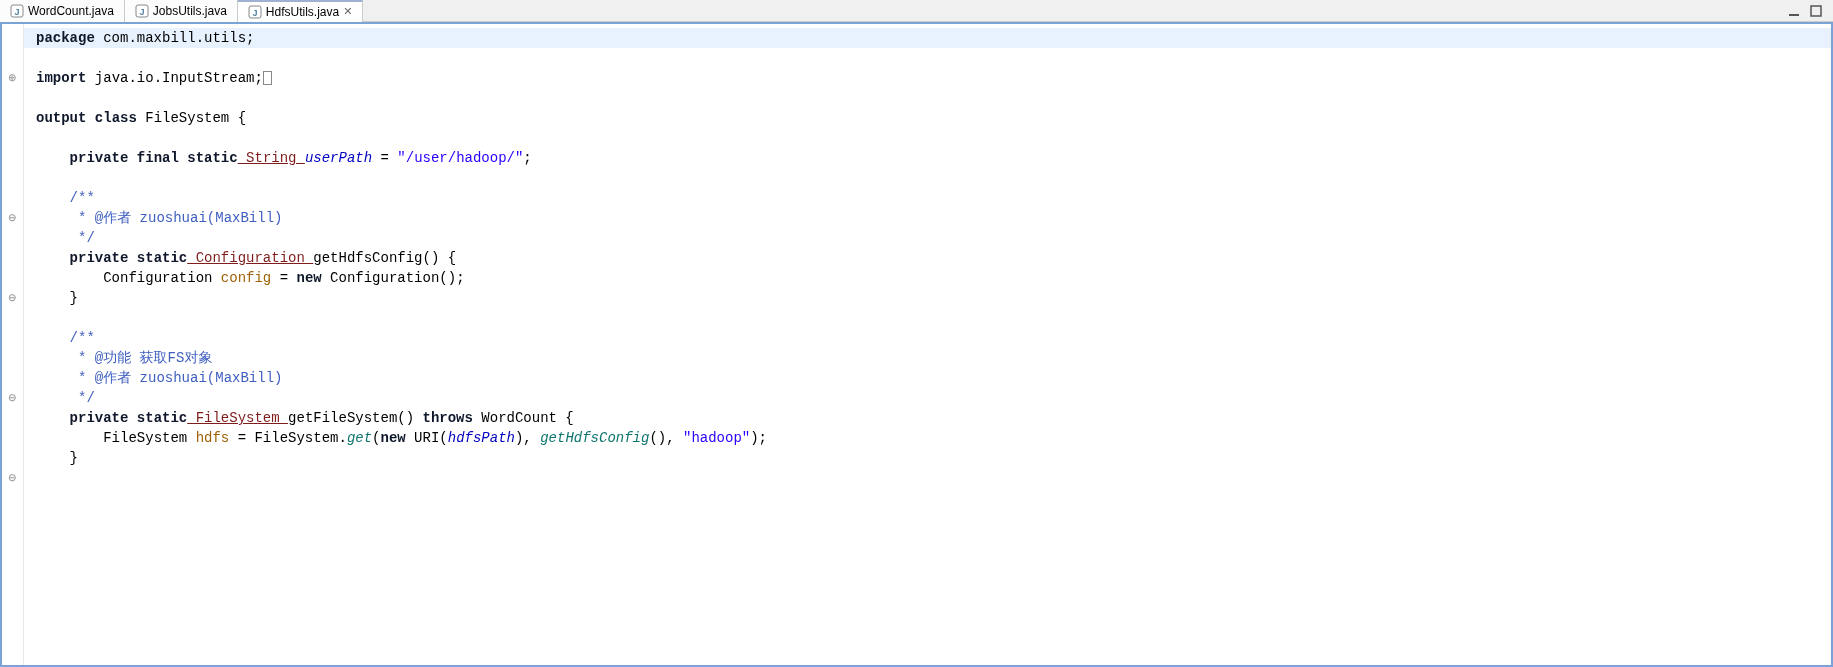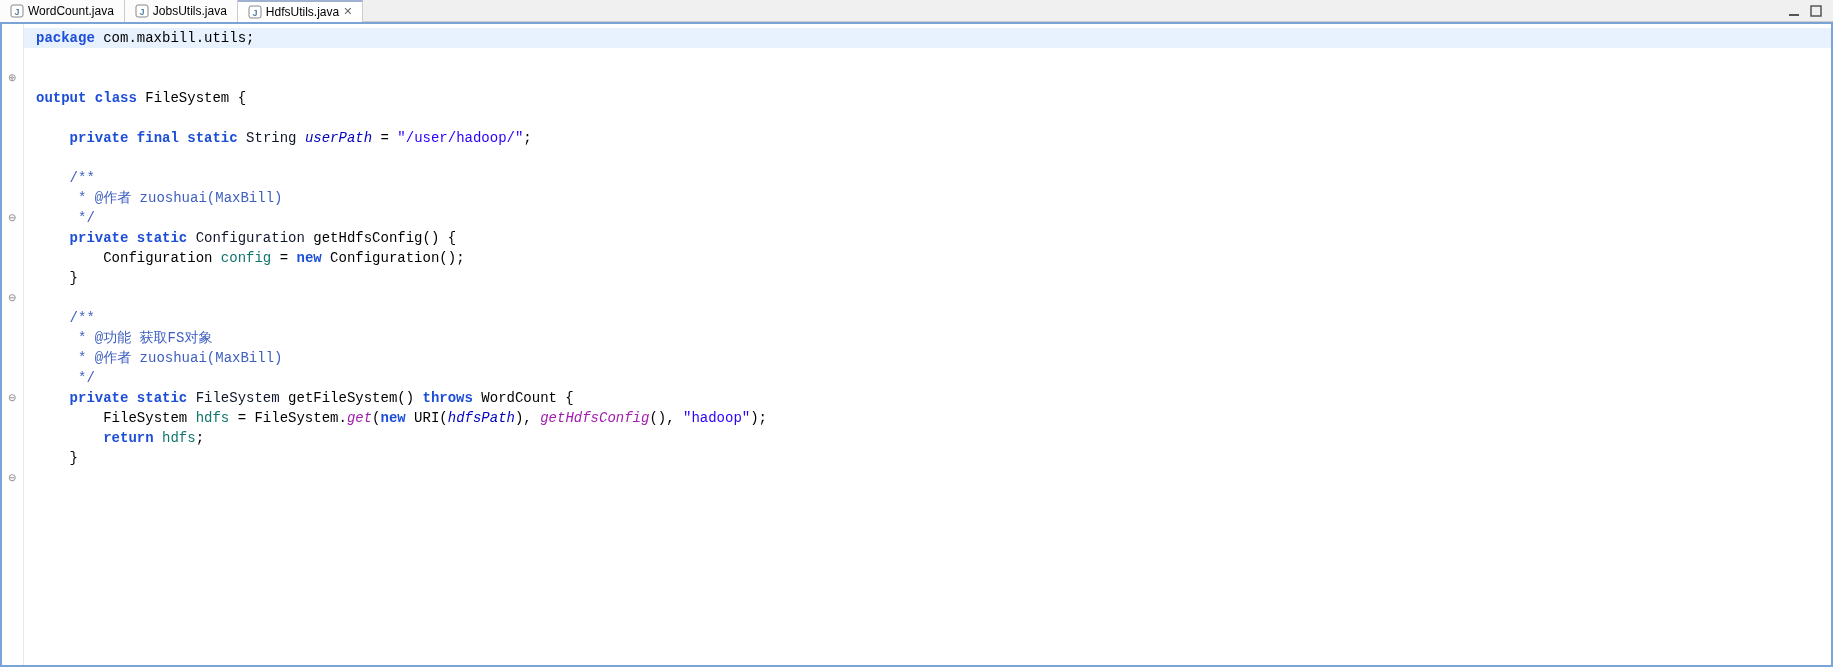--- a/index.html
+++ b/index.html
@@ -11,27 +11,27 @@
   .tab .file-icon { width:14px; height:14px; display:inline-flex; }
   .tab .close-x { color:#666; font-size:11px; }
   .toolbar-right { margin-left:auto; display:flex; gap:8px; padding-right:10px; }
   .toolbar-btn { width:14px; height:14px; display:inline-flex; align-items:center; justify-content:center; cursor:pointer; color:#555; }
   .editor-frame { border:2px solid #7aa3d8; height:calc(100% - 22px); display:flex; }
   .gutter { width:22px; background:#fff; border-right:1px solid #e8e8e8; position:relative; font-family:Consolas,monospace; font-size:13px; color:#999; padding-top:4px; }
   .gutter .gmark { height:20px; display:flex; align-items:center; justify-content:center; line-height:20px; }
   .code-area { flex:1; background:#fff; font-family:Consolas,"Courier New",monospace; font-size:14px; line-height:20px; padding-top:4px; overflow:hidden; }
   .code-area .line { white-space:pre; height:20px; padding-left:12px; }
   .hl-line { background:#e8f2fe; }
-  .kw { color:#1d4ed8; font-weight:bold; }
+  .kw { color:#0f172a; font-weight:bold; }
   .cmt { color:#3f5fbf; }
   .str { color:#2a00ff; }
   .fldi { color:#0000c0; font-style:italic; }
-  .type { color:#0f172a; }
-  .mth { color:#a21caf; font-style:italic; }
-  .locvar { color:#0f766e; }
+  .type { color:#7f1d1d;text-decoration:underline; }
+  .mth { color:#0f766e; font-style:italic; }
+  .locvar { color:#a16207; }
   .cursor-box { display:inline-block; width:9px; height:14px; border:1px solid #888; vertical-align:middle; }
 </style>
 </head>
 <body>
 
 <div class="tabbar">
   <div class="tab">
     <span class="j-icon">
         <svg viewBox="0 0 14 14">
           <rect x="1" y="1" width="12" height="12" rx="2" fill="#fff" stroke="#888"></rect>
@@ -98,34 +98,34 @@
     <div class="gmark"></div>
     <div class="gmark"></div>
     <div class="gmark">⊖</div>
     <div class="gmark"></div>
     <div class="gmark"></div>
     <div class="gmark"></div>
   </div>
   <div class="code-area">
 <div class="line hl-line"><span class="kw">package</span><span> com.maxbill.utils;</span></div>
 <div class="line"> </div>
+<div class="line"><span class="kw">import</span><span> java.io.InputStream;</span><span class="cursor-box"></span></div>
 <div class="line"> </div>
 <div class="line"><span class="kw">output</span> <span class="kw">class</span><span> FileSystem {</span></div>
 <div class="line"> </div>
 <div class="line">    <span class="kw">private</span> <span class="kw">final</span> <span class="kw">static</span><span class="type"> String </span><span class="fldi">userPath</span><span> = </span><span class="str">"/user/hadoop/"</span><span>;</span></div>
 <div class="line"> </div>
 <div class="line">    <span class="cmt">/**</span></div>
 <div class="line">    <span class="cmt"> * @作者 zuoshuai(MaxBill)</span></div>
 <div class="line">    <span class="cmt"> */</span></div>
 <div class="line">    <span class="kw">private</span> <span class="kw">static</span><span class="type"> Configuration </span><span>getHdfsConfig() {</span></div>
 <div class="line">        <span>Configuration </span><span class="locvar">config</span><span> = </span><span class="kw">new</span><span> Configuration();</span></div>
 <div class="line">    <span>}</span></div>
 <div class="line"> </div>
 <div class="line">    <span class="cmt">/**</span></div>
 <div class="line">    <span class="cmt"> * @功能 获取FS对象</span></div>
 <div class="line">    <span class="cmt"> * @作者 zuoshuai(MaxBill)</span></div>
 <div class="line">    <span class="cmt"> */</span></div>
 <div class="line">    <span class="kw">private</span> <span class="kw">static</span><span class="type"> FileSystem </span><span>getFileSystem() </span><span class="kw">throws</span><span> WordCount {</span></div>
 <div class="line">        <span>FileSystem </span><span class="locvar">hdfs</span><span> = FileSystem.</span><span class="mth">get</span><span>(</span><span class="kw">new</span><span> URI(</span><span class="fldi">hdfsPath</span><span>), </span><span class="mth">getHdfsConfig</span><span>(), </span><span class="str">"hadoop"</span><span>);</span></div>
-<div class="line">        <span class="kw">return</span><span class="locvar"> hdfs</span><span>;</span></div>
 <div class="line">    <span>}</span></div>
   </div>
 </div>
 
 </body></html>

